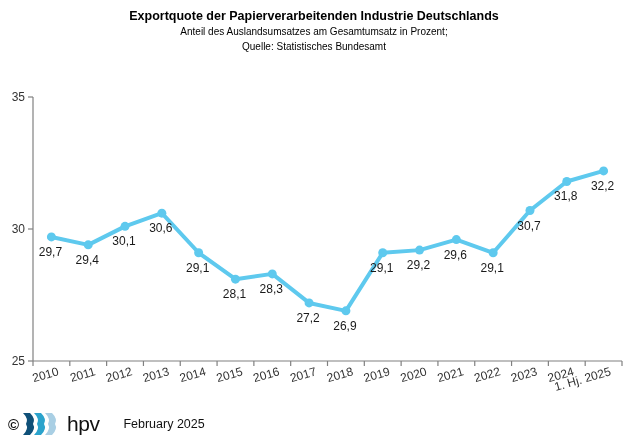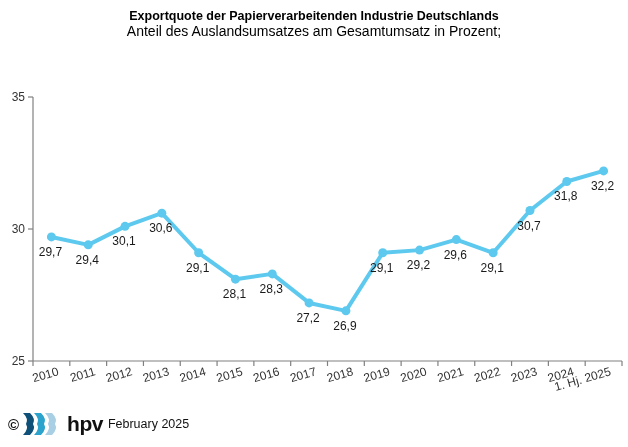--- a/index.html
+++ b/index.html
@@ -18,21 +18,21 @@
     width: 628px;
     text-align: center;
     color: #000000;
     line-height: 15px;
   }
   .header .title {
     font-size: 12.5px;
     font-weight: bold;
   }
   .header .subtitle {
-    font-size: 14px;
+    font-size: 10px;
     font-weight: normal;
   }
   svg text.tick-label {
     font-family: "Liberation Sans", sans-serif;
     font-size: 12px;
     fill: #333333;
   }
   svg text.value-label {
     font-family: "Liberation Sans", sans-serif;
     font-size: 12px;
@@ -48,38 +48,39 @@
   }
   .footer .copy {
     font-size: 15px;
     font-weight: bold;
     color: #111111;
     margin-right: 3px;
   }
   .footer .chevrons { display: flex; align-items: center; margin-right: 5px; }
   .footer .logo-text {
     font-size: 21px;
-    font-weight: bold;
+    font-weight: normal;
     color: #111111;
     letter-spacing: -0.5px;
-    margin-right: 5px;
+    margin-right: 24px;
   }
   .footer .date {
     font-size: 12.5px;
     color: #111111;
   }
 </style>
 </head>
 <body>
 
 <div class="canvas">
 
   <div class="header">
     <div class="title">Exportquote der Papierverarbeitenden Industrie Deutschlands</div>
     <div class="subtitle">Anteil des Auslandsumsatzes am Gesamtumsatz in Prozent;</div>
+    <div class="subtitle">Quelle: Statistisches Bundesamt</div>
   </div>
 
   <svg id="chart-svg" width="628" height="405" viewBox="0 0 628 405" style="position:absolute; left:0; top:0;">
       <line x1="33" y1="97" x2="33" y2="361" stroke="#808080" stroke-width="1.2"></line>
       <line x1="33" y1="361" x2="622" y2="361" stroke="#808080" stroke-width="1.2"></line>
       <line x1="28" y1="361" x2="33" y2="361" stroke="#808080" stroke-width="1.2"></line>
       <text x="25" y="365" text-anchor="end" class="tick-label">25</text>
       <line x1="28" y1="229" x2="33" y2="229" stroke="#808080" stroke-width="1.2"></line>
       <text x="25" y="233" text-anchor="end" class="tick-label">30</text>
       <line x1="28" y1="97" x2="33" y2="97" stroke="#808080" stroke-width="1.2"></line>

